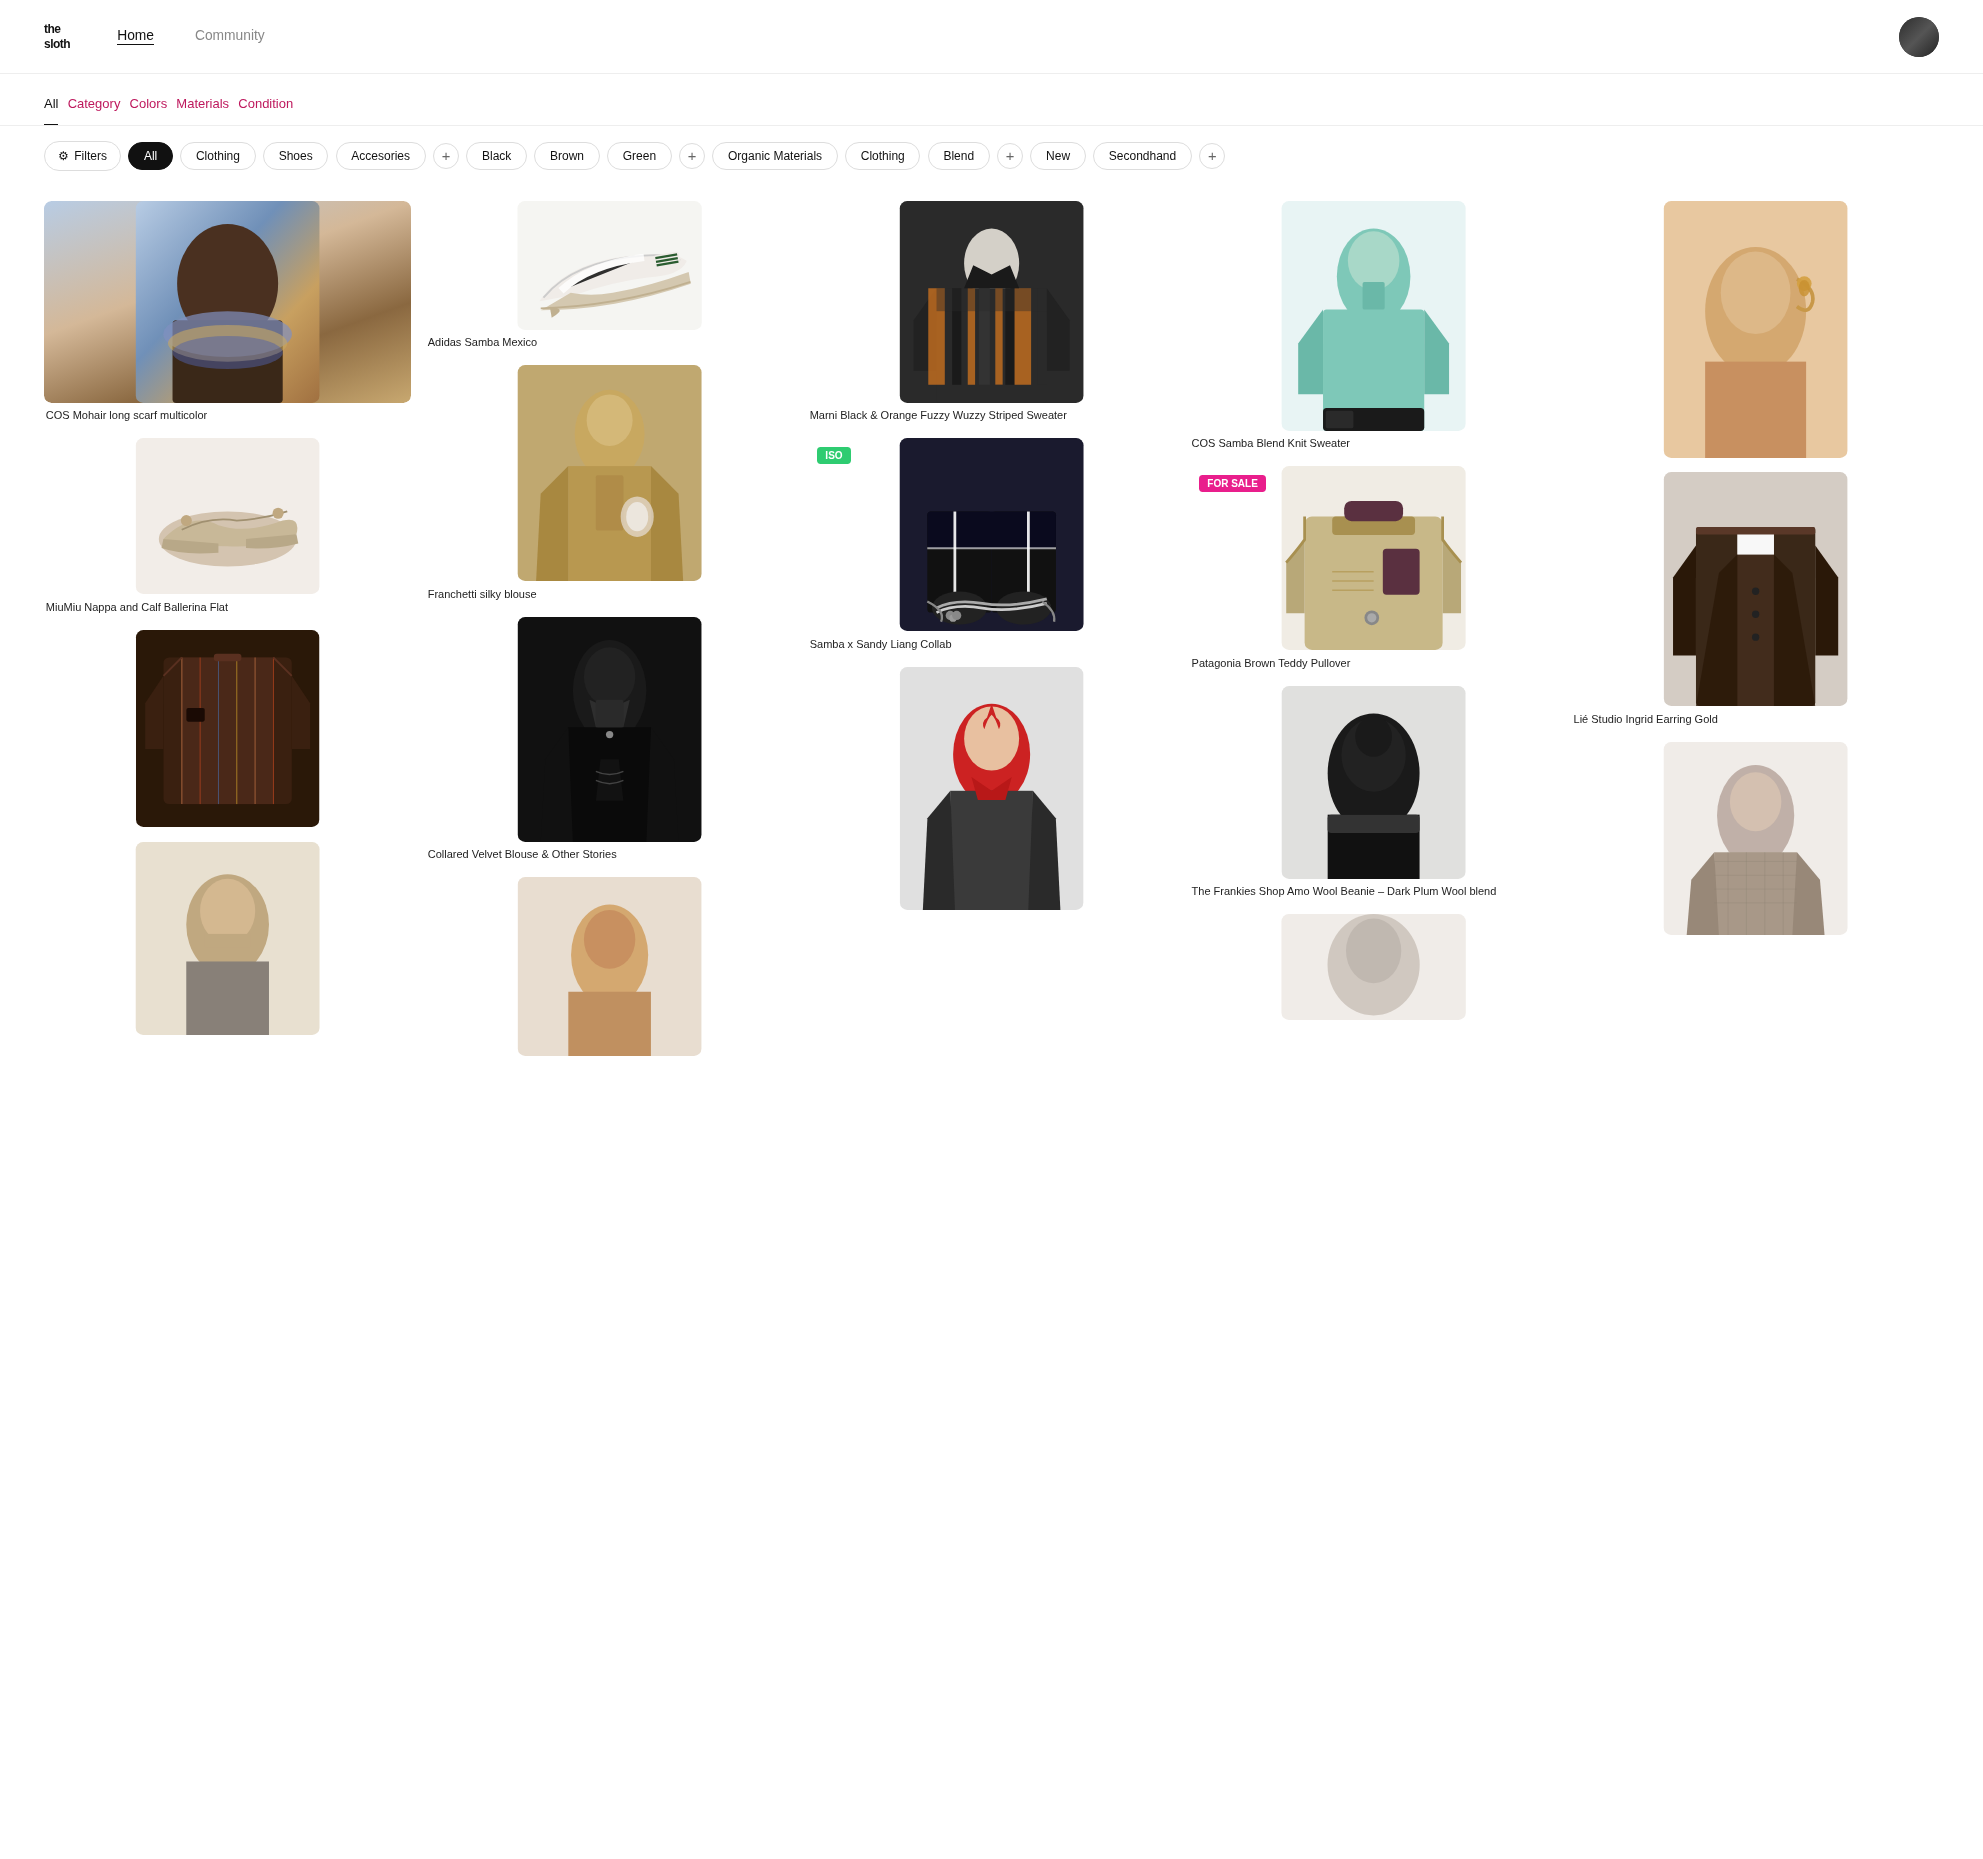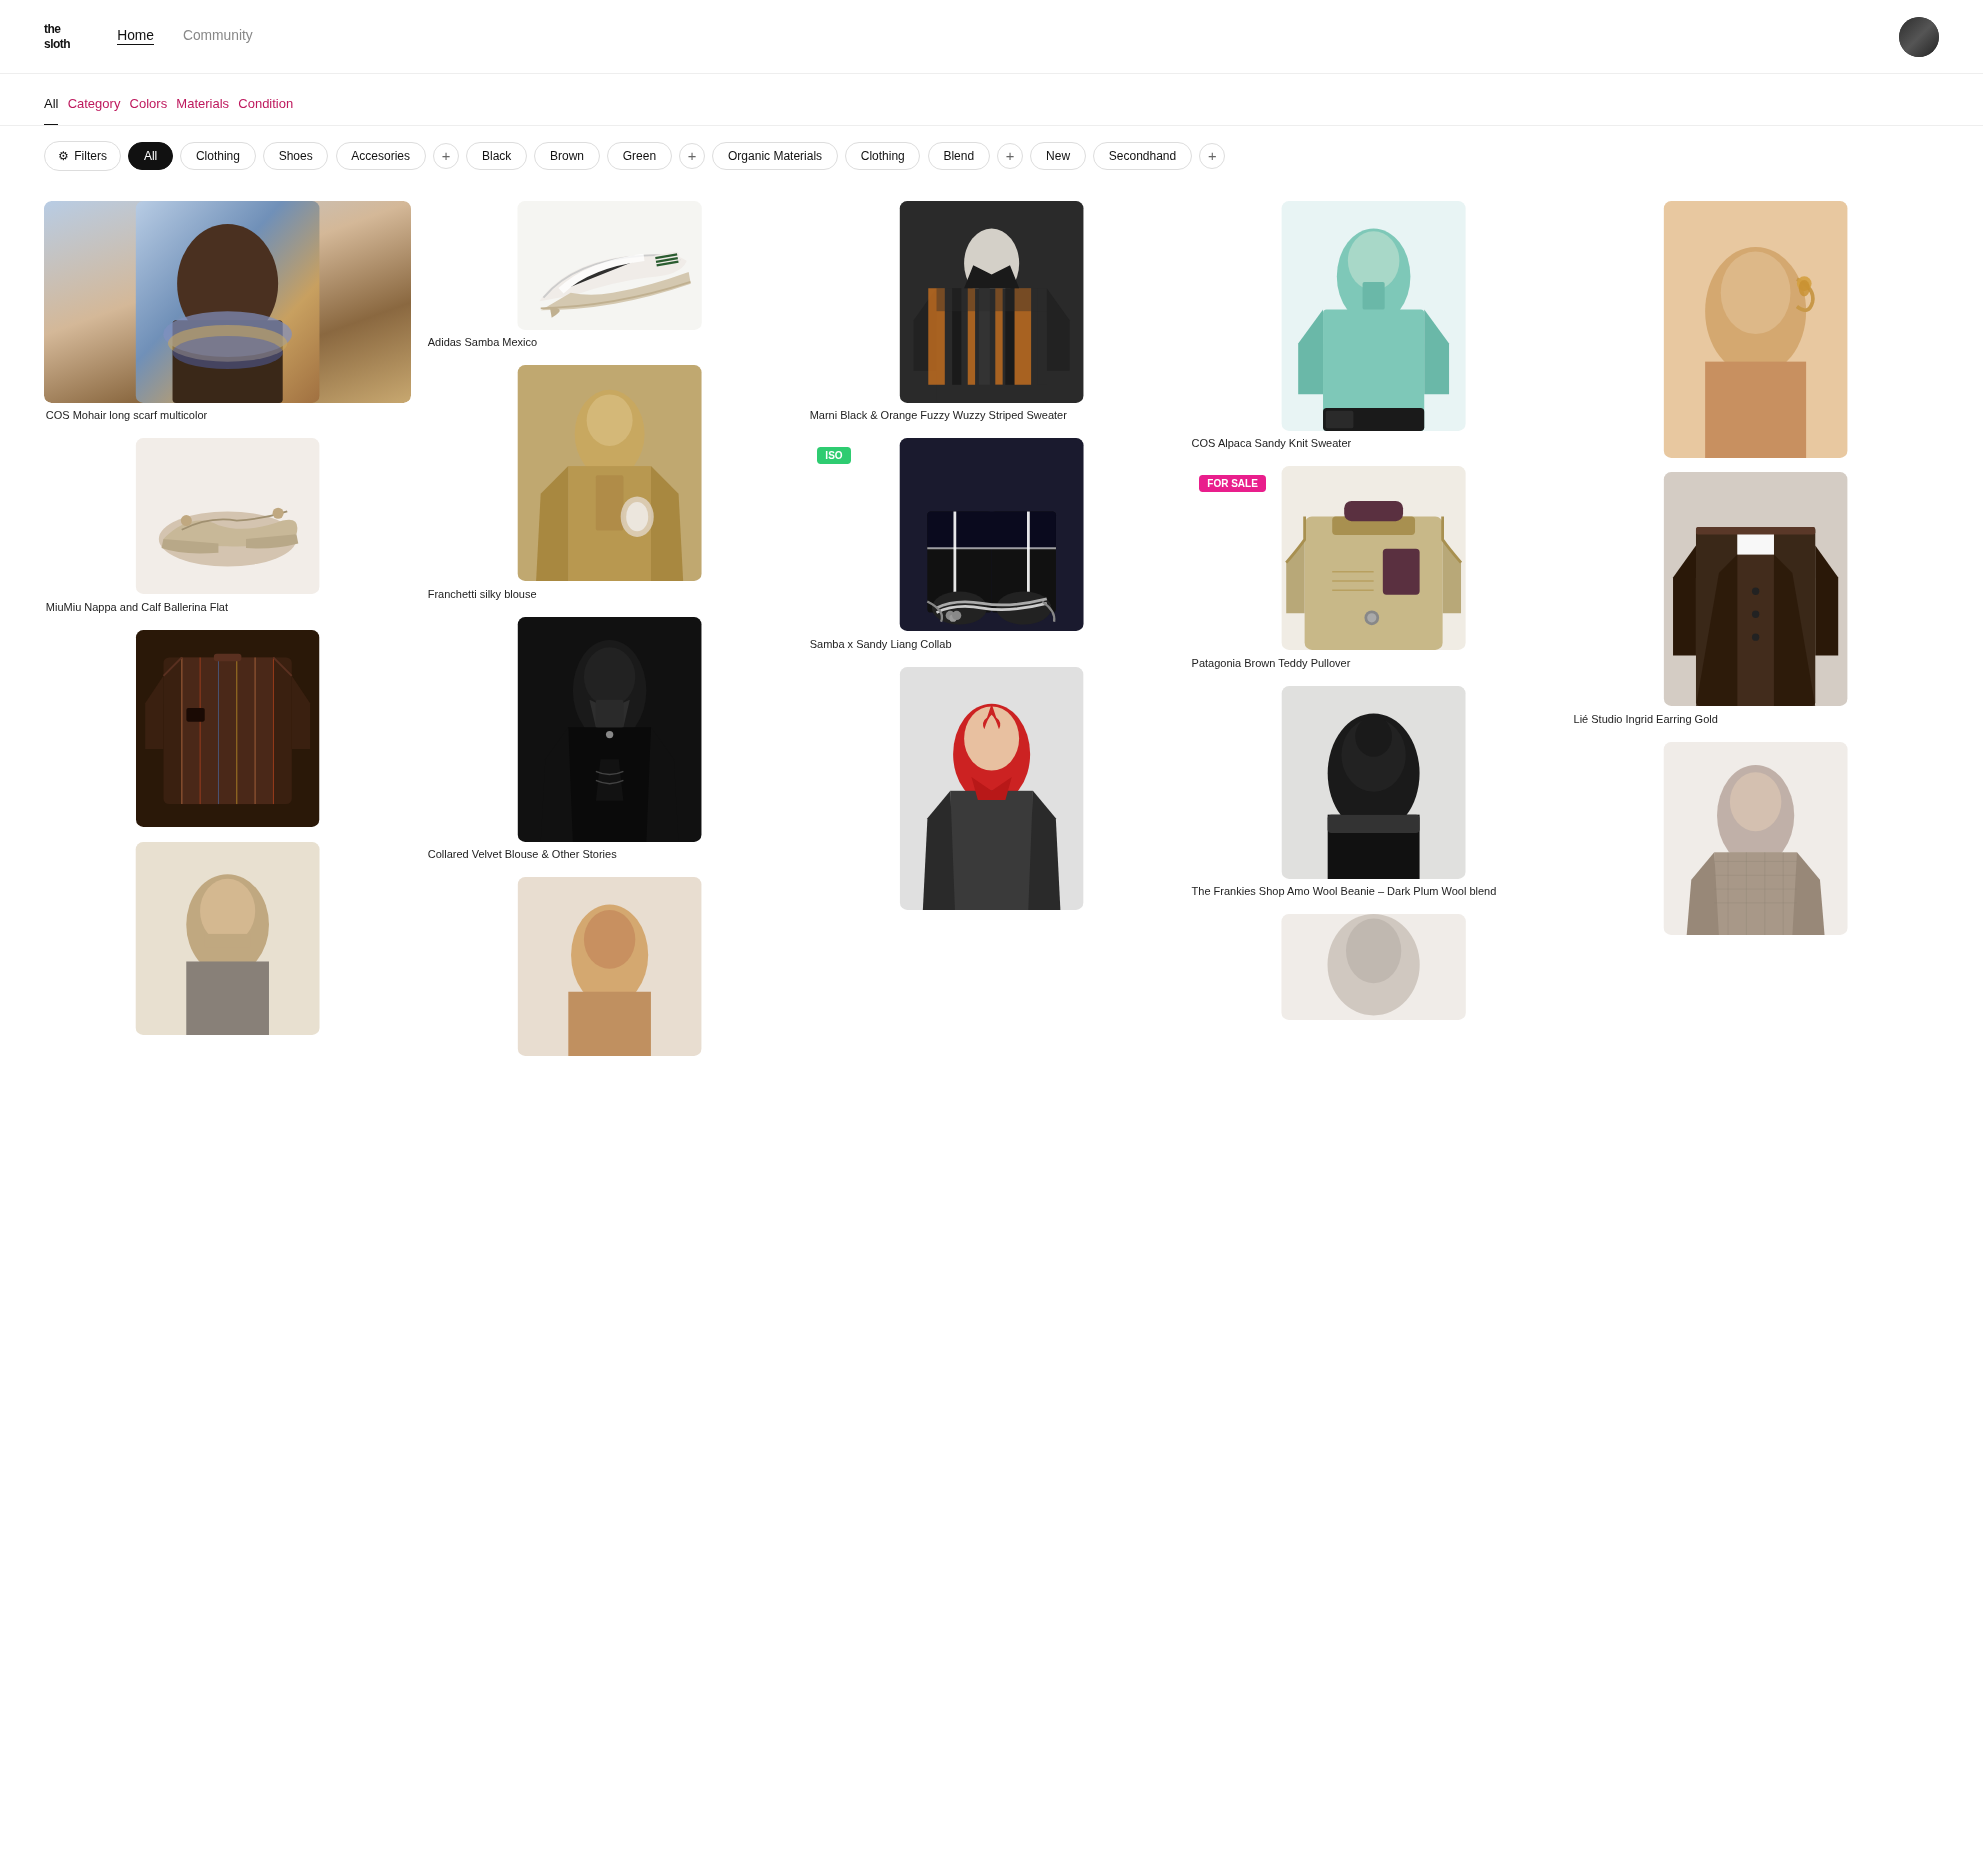--- a/index.html
+++ b/index.html
@@ -18,21 +18,21 @@
     }
     .logo {
       font-size: 12px;
       font-weight: 700;
       line-height: 1.2;
       color: #111;
       margin-right: 47px;
       letter-spacing: -0.5px;
     }
     .logo span { display: block; }
-    .nav { display: flex; gap: 29px; flex: 1; }
+    .nav { display: flex; gap: 41px; flex: 1; }
     .nav-item {
       font-size: 13.8px;
       cursor: pointer;
       color: #888;
       padding-bottom: 1.8px;
     }
     .nav-item.active { color: #111; font-weight: 500; border-bottom: 1.8px solid #111; }
     .avatar {
       width: 40px;
       height: 40px;
@@ -433,21 +433,21 @@
         <ellipse cx="100" cy="82" rx="40" ry="52" fill="#7ec8b8"></ellipse>
         <rect x="45" y="118" width="110" height="132" rx="4" fill="#7ec8b8"></rect>
         <path d="M45 118 L18 155 L18 210 L45 210Z" fill="#6ab8a8"></path>
         <path d="M155 118 L182 155 L182 210 L155 210Z" fill="#6ab8a8"></path>
         <ellipse cx="100" cy="65" rx="28" ry="32" fill="#a8d8c8"></ellipse>
         <rect x="88" y="88" width="24" height="30" rx="2" fill="#6ab8a8"></rect>
         <rect x="45" y="225" width="110" height="25" rx="4" fill="#1a1a1a"></rect>
         <rect x="48" y="228" width="30" height="19" rx="2" fill="#2a2a2a"></rect>
       </svg>
     </div>
-    <div class="grid-item-label">COS Alpaca Sandy Knit Sweater</div>
+    <div class="grid-item-label">COS Samba Blend Knit Sweater</div>
   </div>
 
   <div class="grid-item">
     <div class="prod-img" style="position:relative;">
       <div style="position:absolute;top:9.2px;left:9.2px;z-index:2;padding:2.8px 8.3px;background:#e91e8c;color:#fff;font-size:10px;font-weight:700;border-radius:3.7px;">FOR SALE</div>
       <svg width="100%" height="184" viewBox="0 0 200 200" style="display:block;">
         <rect width="200" height="200" fill="#f0ece4" rx="8"></rect>
         <rect x="25" y="55" width="150" height="145" rx="8" fill="#c8b888"></rect>
         <path d="M25 80 L5 105 L5 160 L25 160Z" fill="#b8a878"></path>
         <path d="M175 80 L195 105 L195 160 L175 160Z" fill="#b8a878"></path>

